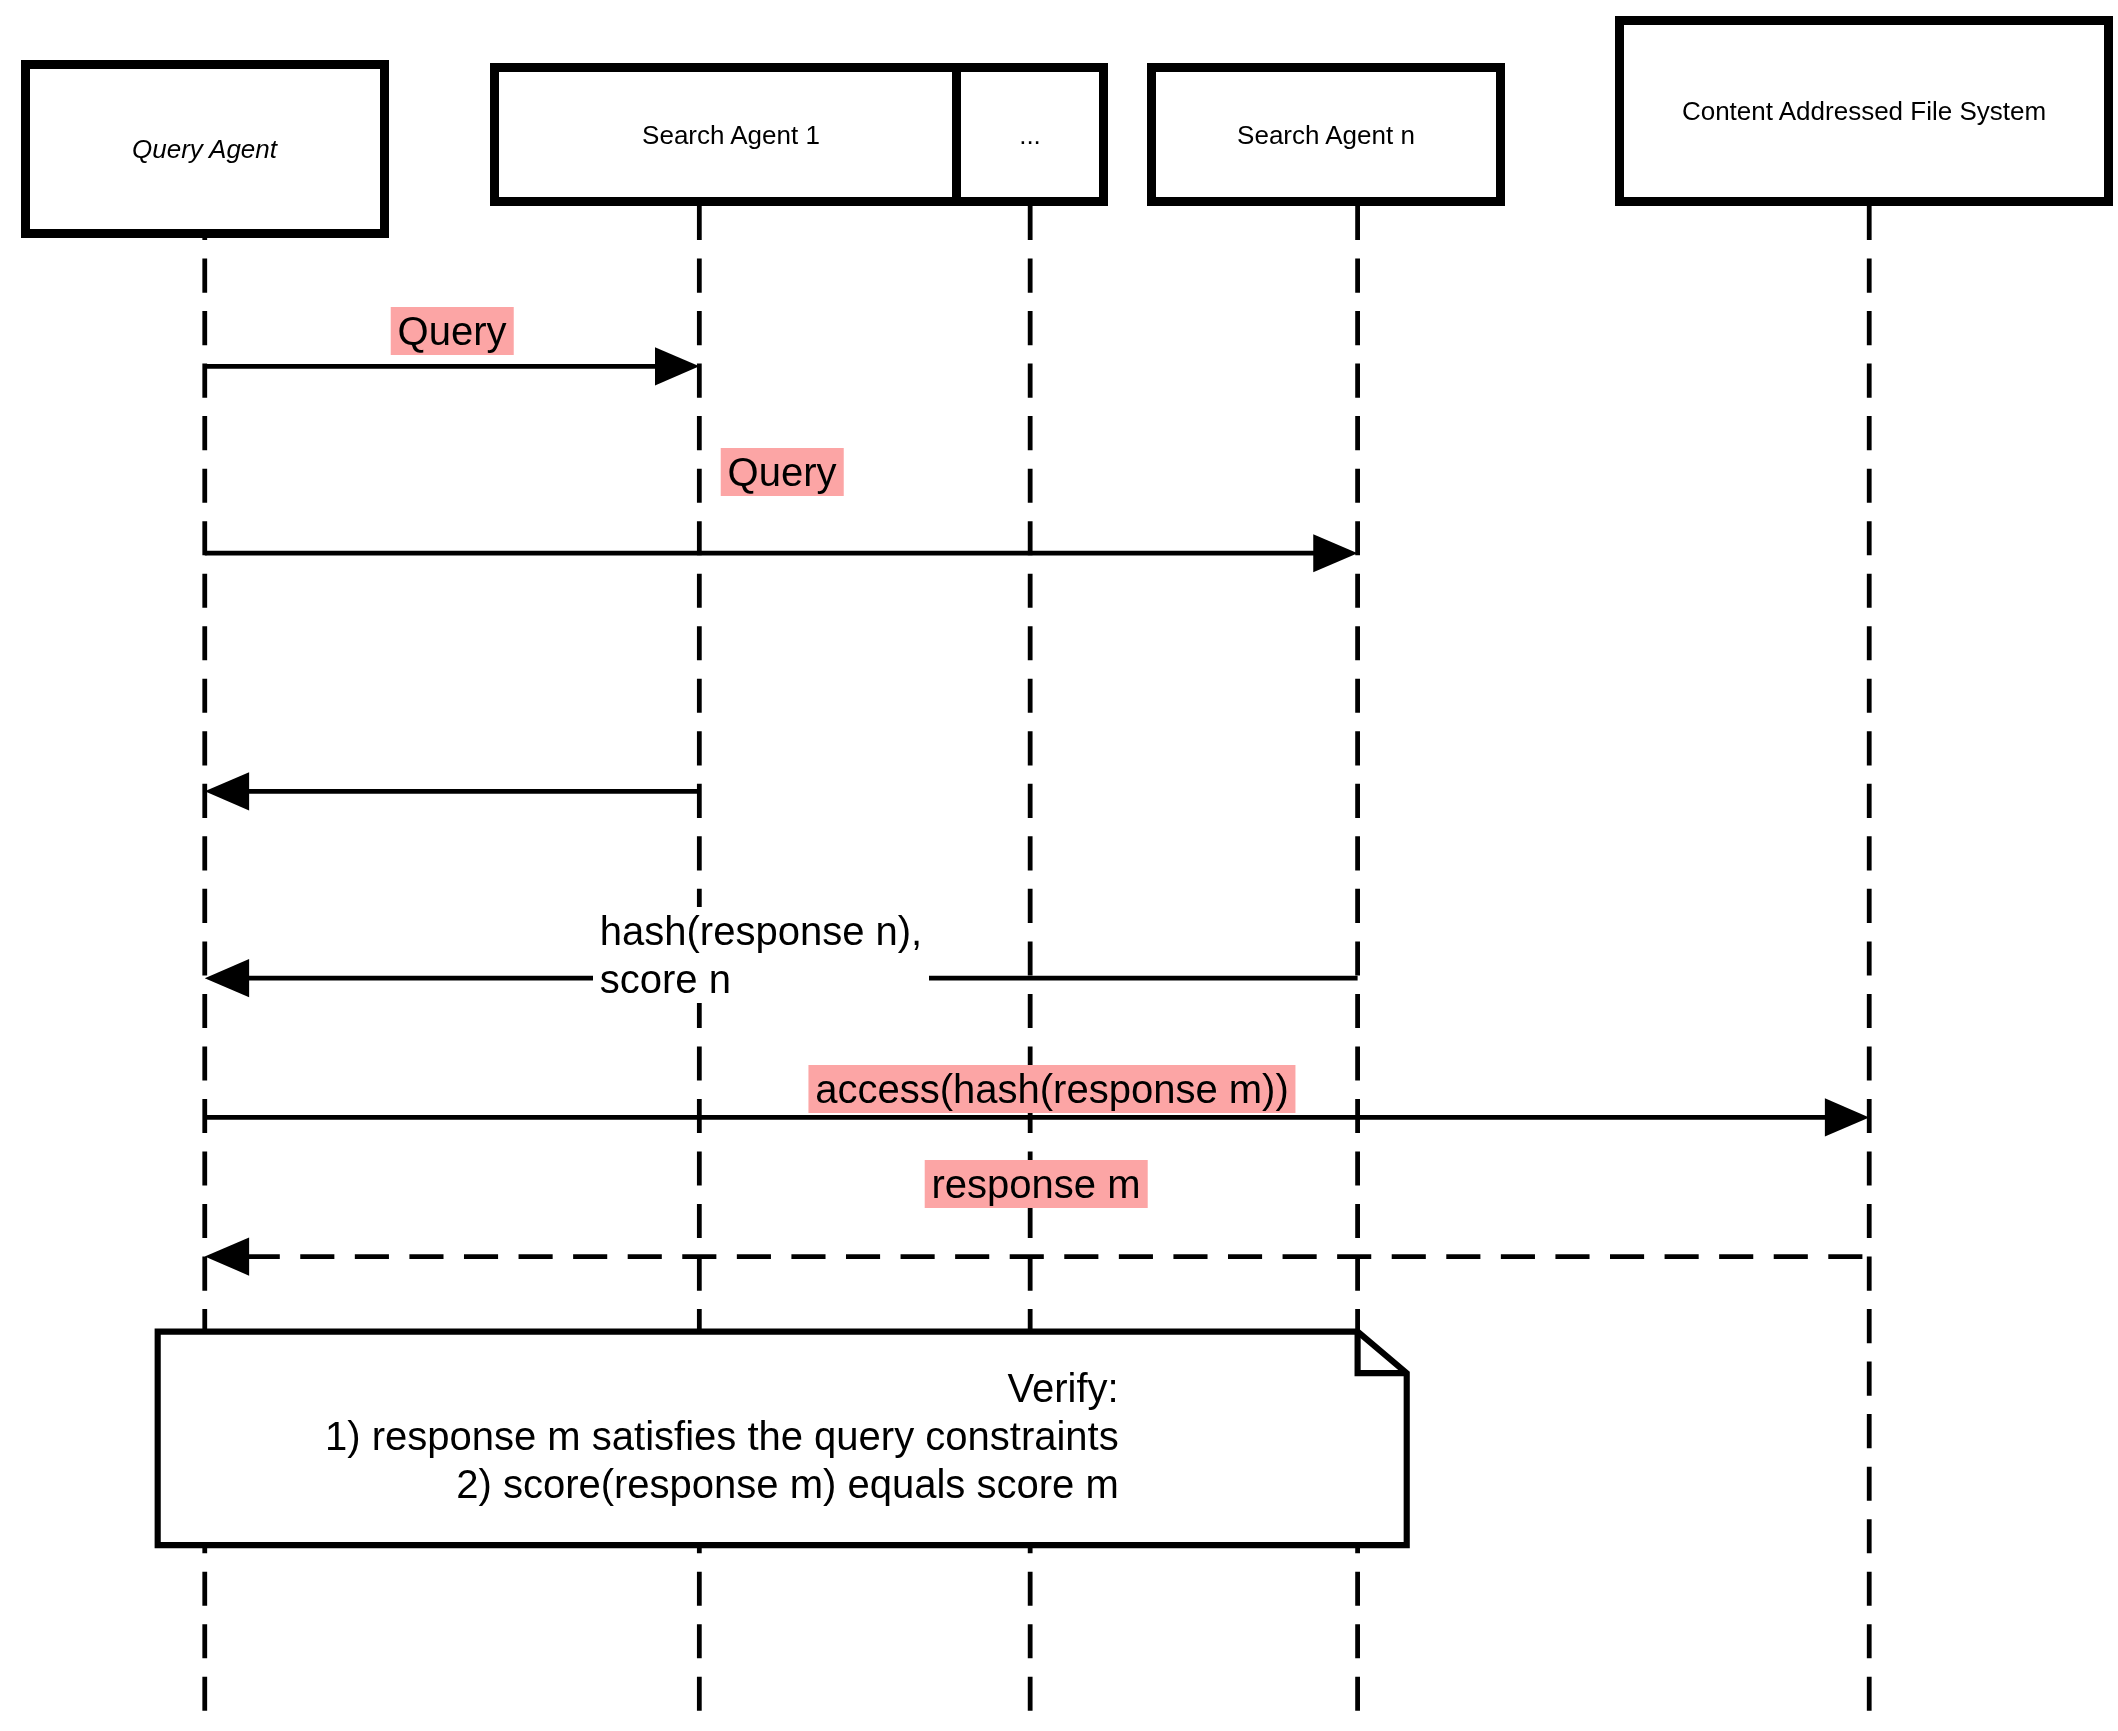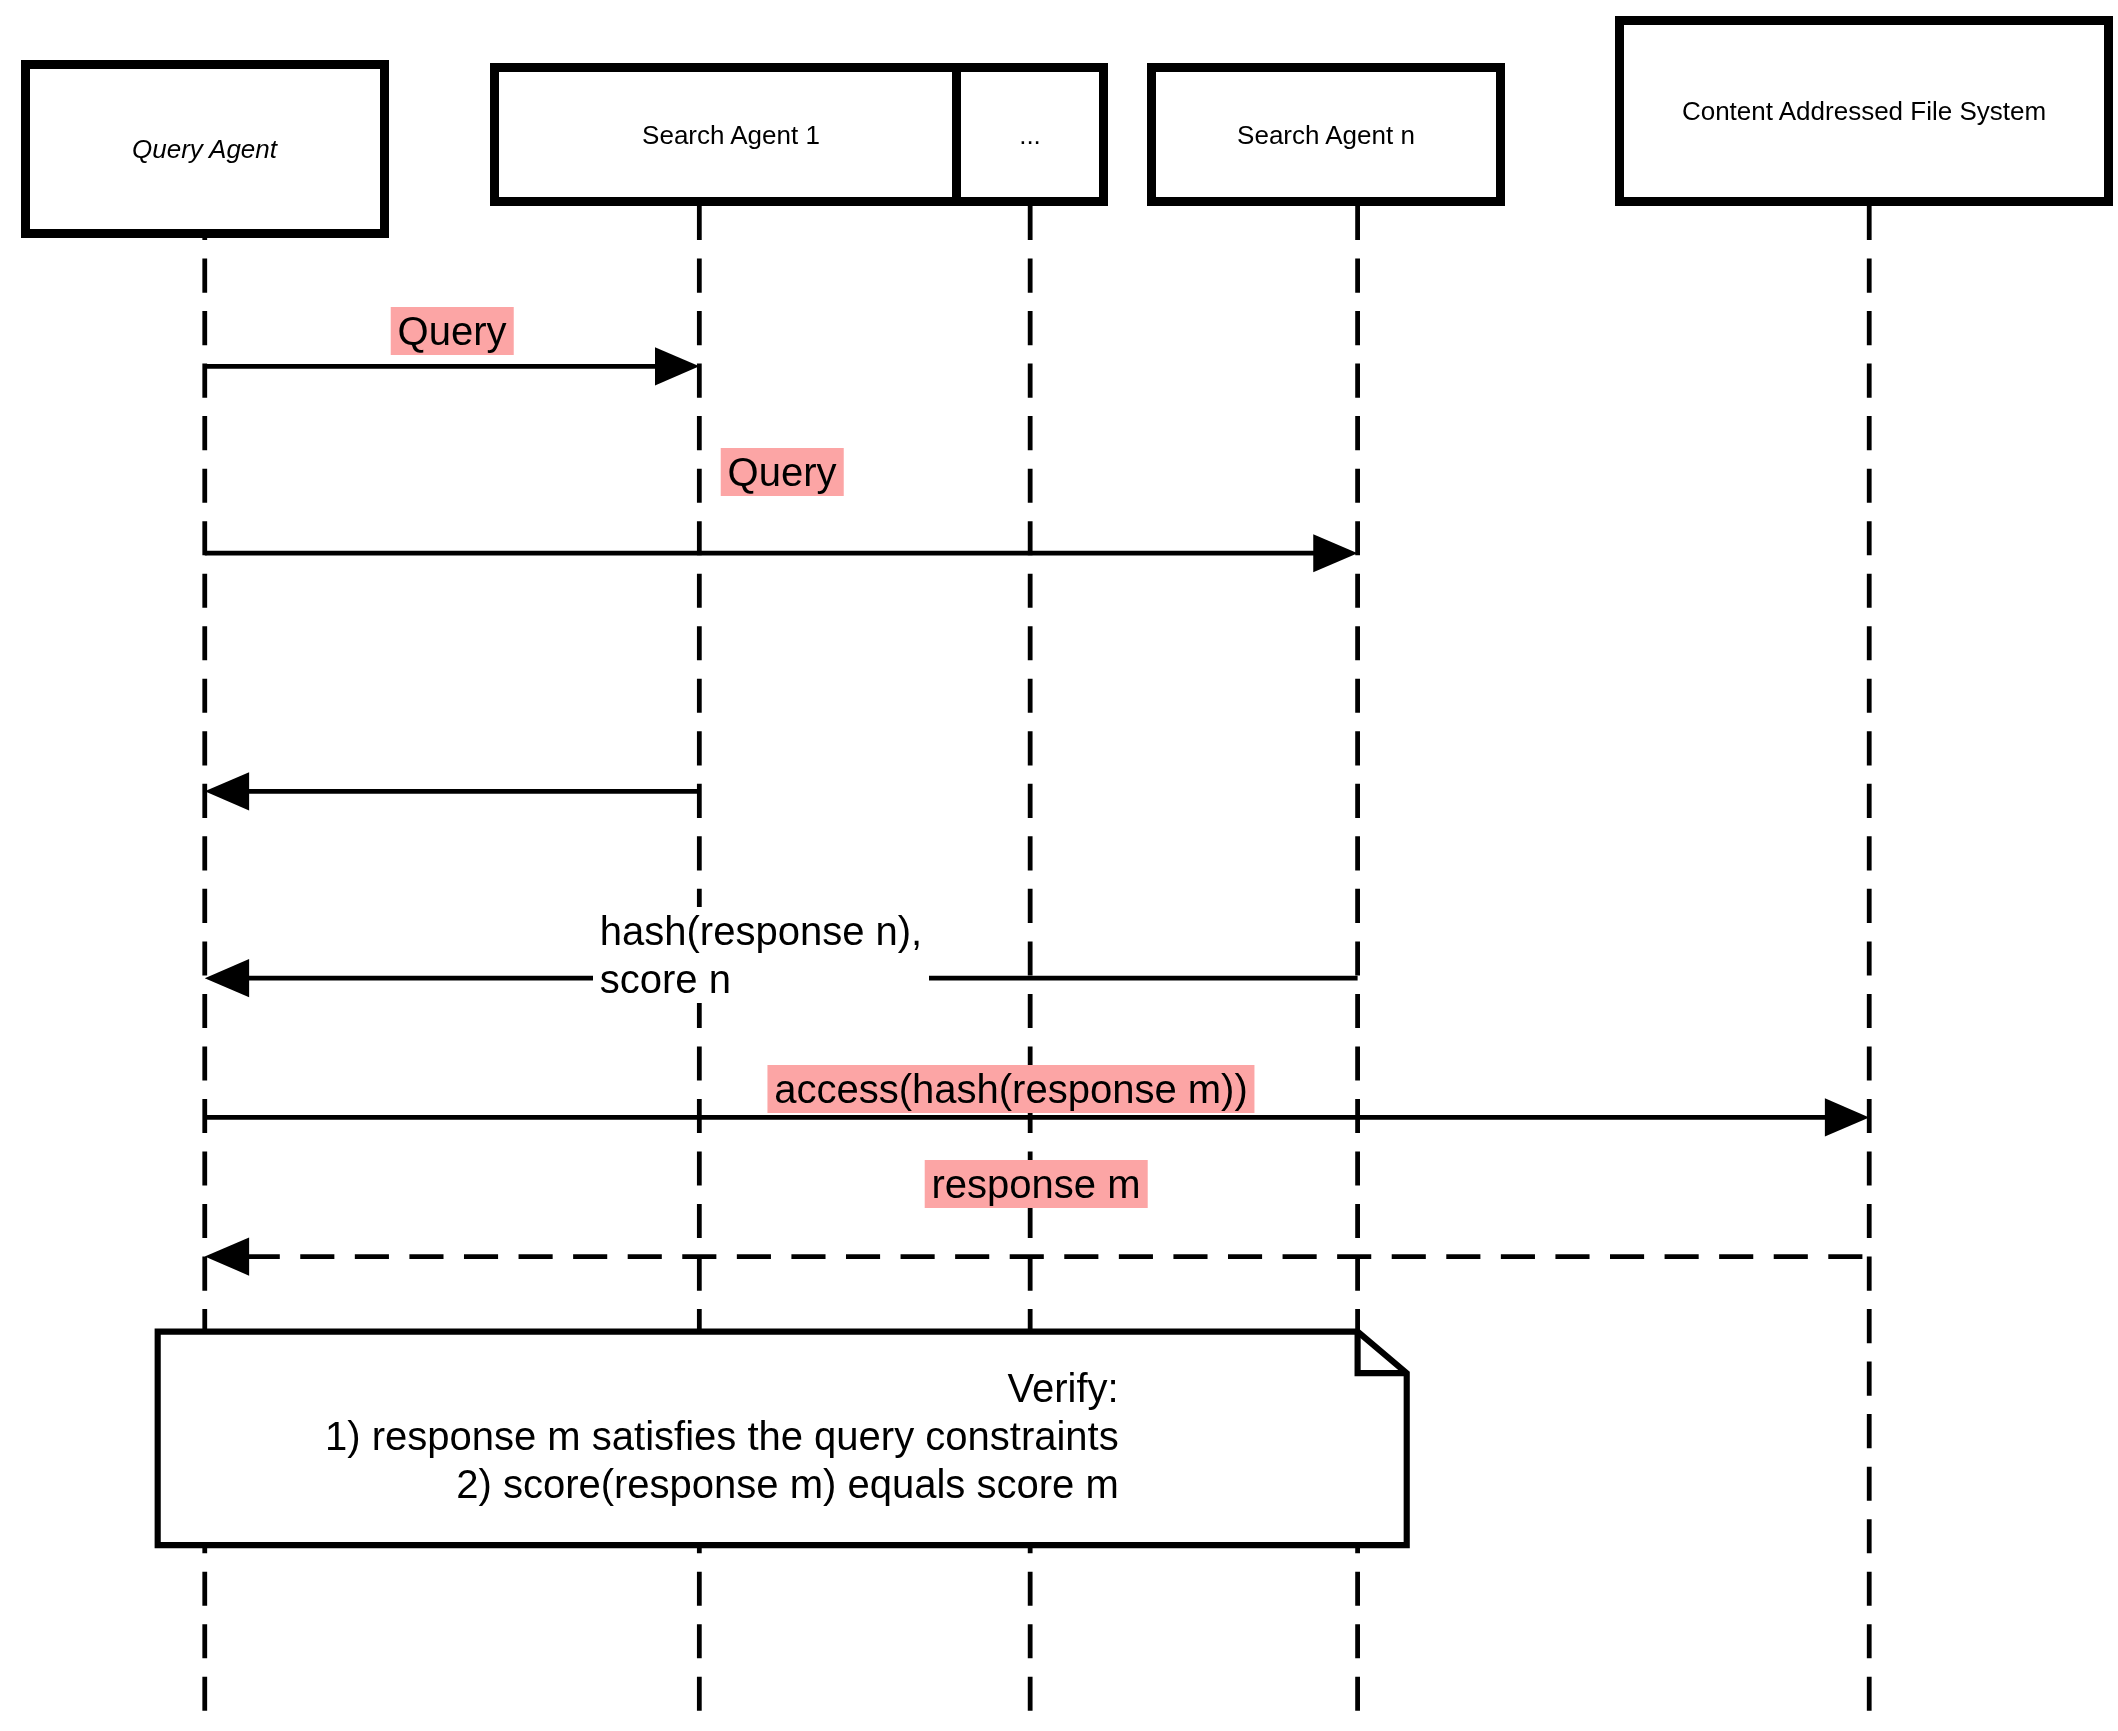--- a/index.html
+++ b/index.html
@@ -125,21 +125,21 @@
   <div class="msg-label centered" style="left:452px; top:331px;">Query</div>
 
   <div class="msg-label centered" style="left:782px; top:472px;">Query</div>
 
 
   <div class="msg-block" style="left:593px; top:870px;margin-top:37px;">
     <div>hash(response n),</div>
     <div>score n</div>
   </div>
 
-  <div class="msg-label centered" style="left:1011px; top:1089px;">access(hash(response m))</div>
+  <div class="msg-label centered" style="left:1052px; top:1089px;">access(hash(response m))</div>
 
   <div class="msg-label centered" style="left:1036px; top:1184px;">response m</div>
 
   <div class="note-text">
     <div>Verify:</div>
     <div>1) response m satisfies the query constraints</div>
     <div>2) score(response m) equals score m</div>
   </div>
 
 </div>

